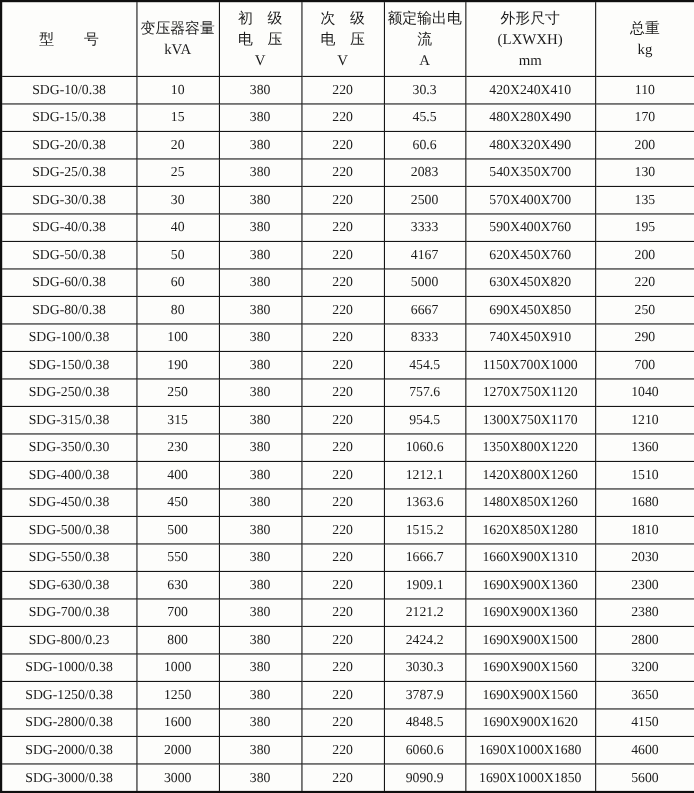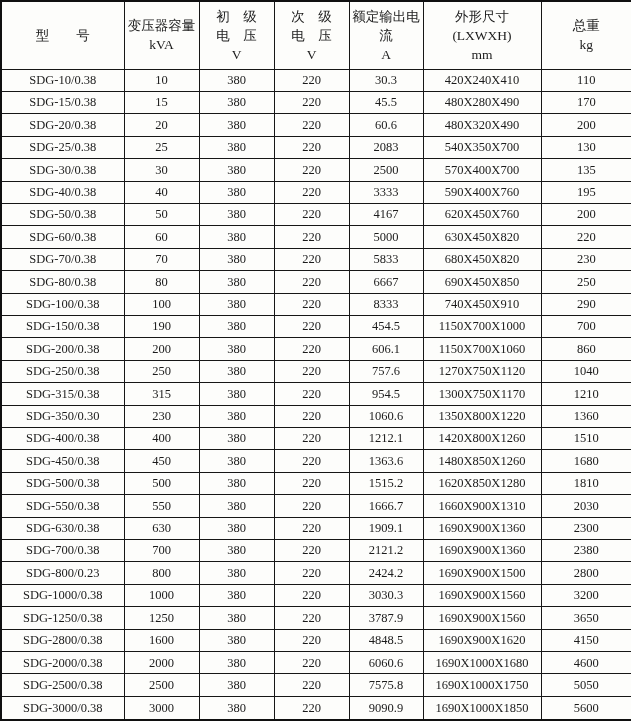--- a/index.html
+++ b/index.html
@@ -164,29 +164,20 @@
         <tr>
           <td>SDG-60/0.38</td>
           <td>60</td>
           <td>380</td>
           <td>220</td>
           <td>5000</td>
           <td>630X450X820</td>
           <td>220</td>
         </tr>
         <tr>
-          <td>SDG-70/0.38</td>
-          <td>70</td>
-          <td>380</td>
-          <td>220</td>
-          <td>5833</td>
-          <td>680X450X820</td>
-          <td>230</td>
-        </tr>
-        <tr>
           <td>SDG-80/0.38</td>
           <td>80</td>
           <td>380</td>
           <td>220</td>
           <td>6667</td>
           <td>690X450X850</td>
           <td>250</td>
         </tr>
         <tr>
           <td>SDG-100/0.38</td>
@@ -200,29 +191,20 @@
         <tr>
           <td>SDG-150/0.38</td>
           <td>190</td>
           <td>380</td>
           <td>220</td>
           <td>454.5</td>
           <td>1150X700X1000</td>
           <td>700</td>
         </tr>
         <tr>
-          <td>SDG-200/0.38</td>
-          <td>200</td>
-          <td>380</td>
-          <td>220</td>
-          <td>606.1</td>
-          <td>1150X700X1060</td>
-          <td>860</td>
-        </tr>
-        <tr>
           <td>SDG-250/0.38</td>
           <td>250</td>
           <td>380</td>
           <td>220</td>
           <td>757.6</td>
           <td>1270X750X1120</td>
           <td>1040</td>
         </tr>
         <tr>
           <td>SDG-315/0.38</td>
@@ -333,29 +315,20 @@
           <td>4150</td>
         </tr>
         <tr>
           <td>SDG-2000/0.38</td>
           <td>2000</td>
           <td>380</td>
           <td>220</td>
           <td>6060.6</td>
           <td>1690X1000X1680</td>
           <td>4600</td>
-        </tr>
-        <tr>
-          <td>SDG-2500/0.38</td>
-          <td>2500</td>
-          <td>380</td>
-          <td>220</td>
-          <td>7575.8</td>
-          <td>1690X1000X1750</td>
-          <td>5050</td>
         </tr>
         <tr>
           <td>SDG-3000/0.38</td>
           <td>3000</td>
           <td>380</td>
           <td>220</td>
           <td>9090.9</td>
           <td>1690X1000X1850</td>
           <td>5600</td>
         </tr>

